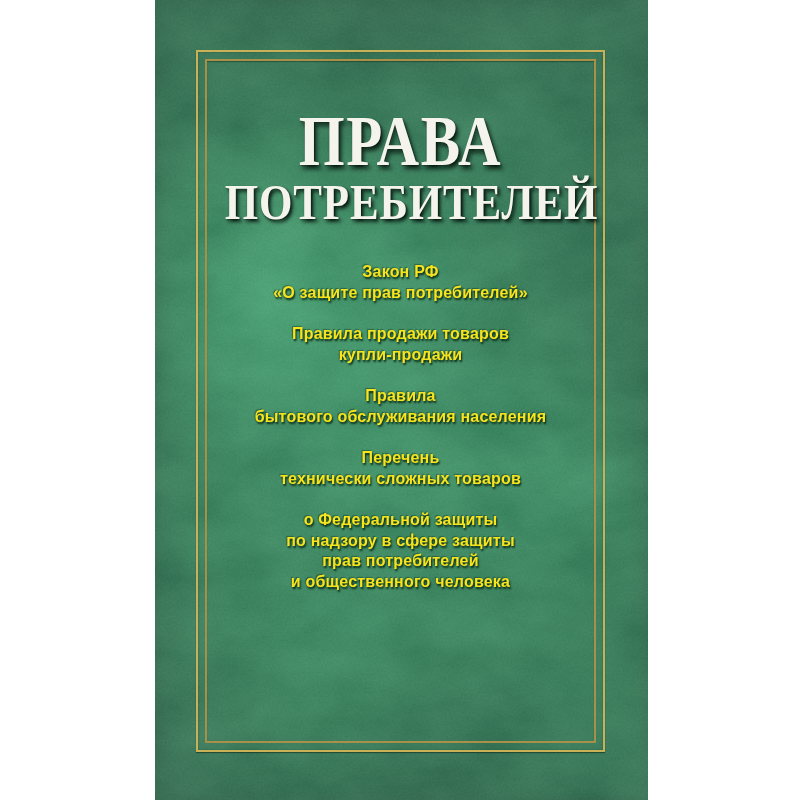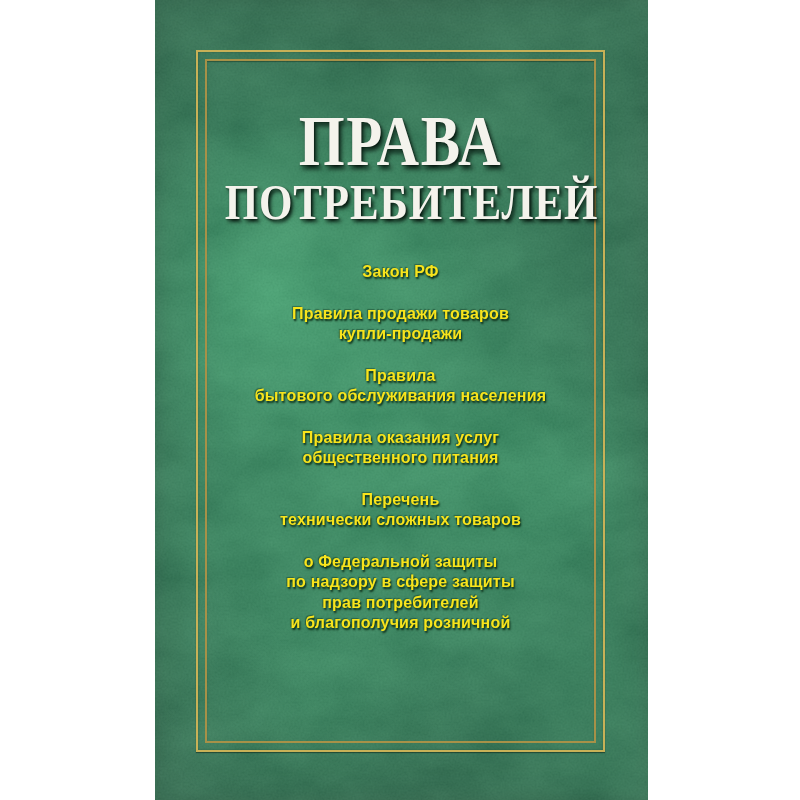--- a/index.html
+++ b/index.html
@@ -122,40 +122,37 @@
 
     <div class="content">
       <div class="title">
         <div class="title-line1">ПРАВА</div>
         <div class="title-line2">ПОТРЕБИТЕЛЕЙ</div>
       </div>
 
       <div class="toc">
         <div class="toc-block">
           <div class="toc-line">Закон РФ</div>
+          <div class="toc-line">«О защите прав потребителей»</div>
         </div>
         <div class="toc-block">
           <div class="toc-line">Правила продажи товаров</div>
           <div class="toc-line">купли-продажи</div>
         </div>
         <div class="toc-block">
           <div class="toc-line">Правила</div>
           <div class="toc-line">бытового обслуживания населения</div>
         </div>
         <div class="toc-block">
-          <div class="toc-line">Правила оказания услуг</div>
-          <div class="toc-line">общественного питания</div>
-        </div>
-        <div class="toc-block">
           <div class="toc-line">Перечень</div>
           <div class="toc-line">технически сложных товаров</div>
         </div>
         <div class="toc-block">
           <div class="toc-line">о Федеральной защиты</div>
           <div class="toc-line">по надзору в сфере защиты</div>
           <div class="toc-line">прав потребителей</div>
-          <div class="toc-line">и благополучия розничной</div>
+          <div class="toc-line">и общественного человека</div>
         </div>
       </div>
     </div>
 
   </div>
 </div>
 
 </body></html>

